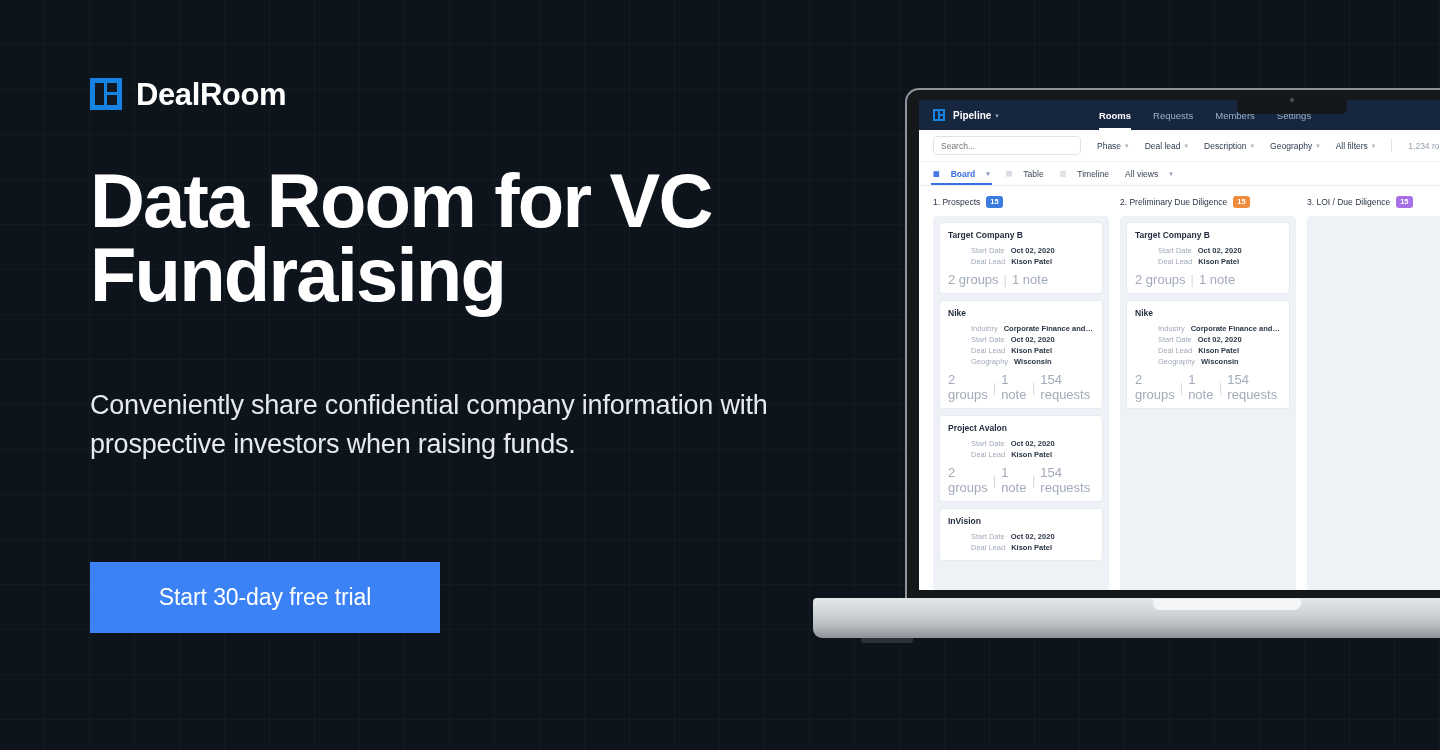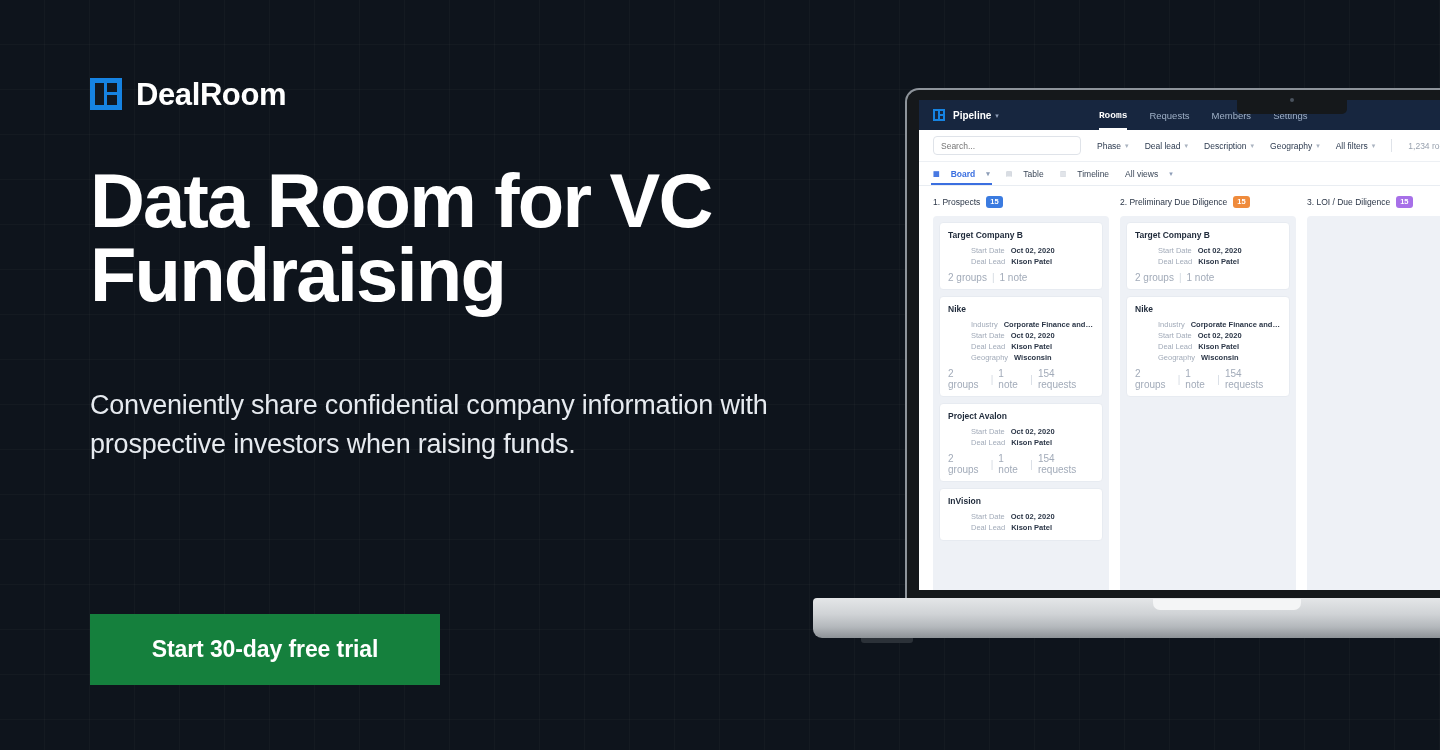--- a/index.html
+++ b/index.html
@@ -90,35 +90,34 @@
     width: 760px;
     color: #e6eaef;
     font-size: 27px;
     font-weight: normal;
     line-height: 1.45;
     letter-spacing: -0.2px;
   }
 
   #cta-button {
     position: absolute;
-    top: 614px;
+    top: 562px;
     left: 0;
     width: 350px;
     height: 71px;
-    background: #15803d;
+    background: #3b82f6;
     border: none;
     color: #ffffff;
     font-family: "Liberation Sans", sans-serif;
     font-size: 23px;
     letter-spacing: -0.1px;
     cursor: pointer;
     display: flex;
     align-items: center;
     justify-content: center;
-    font-weight: bold;
   }
 
   
   #laptop {
     position: absolute;
     left: 905px;
     top: 88px;
     width: 620px;
     z-index: 4;
   }
@@ -235,21 +234,21 @@
   }
   .app-nav-item {
     color: #9fb0c7;
     font-size: 9.5px;
     height: 100%;
     display: flex;
     align-items: center;
     position: relative;
     cursor: pointer;
   }
-  .app-nav-item.active { color: #ffffff; font-weight: bold; font-family: Liberation Mono, monospace; }
+  .app-nav-item.active { color: #ffffff; font-weight: bold; }
   .app-nav-item.active::after {
     content: "";
     position: absolute;
     left: 0; right: 0; bottom: 0;
     height: 2px;
     background: #ffffff;
   }
 
   #filter-bar {
     height: 32px;
@@ -394,21 +393,21 @@
   .field-value {
     font-size: 7.5px;
     color: #2b3647;
     font-weight: bold;
     white-space: nowrap;
     overflow: hidden;
     text-overflow: ellipsis;
   }
   .card-footer {
     margin-top: 6px;
-    font-size: 10px;
+    font-size: 13px;
     color: #a2abb9;
     display: flex;
     align-items: center;
     gap: 5px;
   }
   .card-footer .sep { color: #d4dae2; }
 </style>
 </head>
 <body>
 

